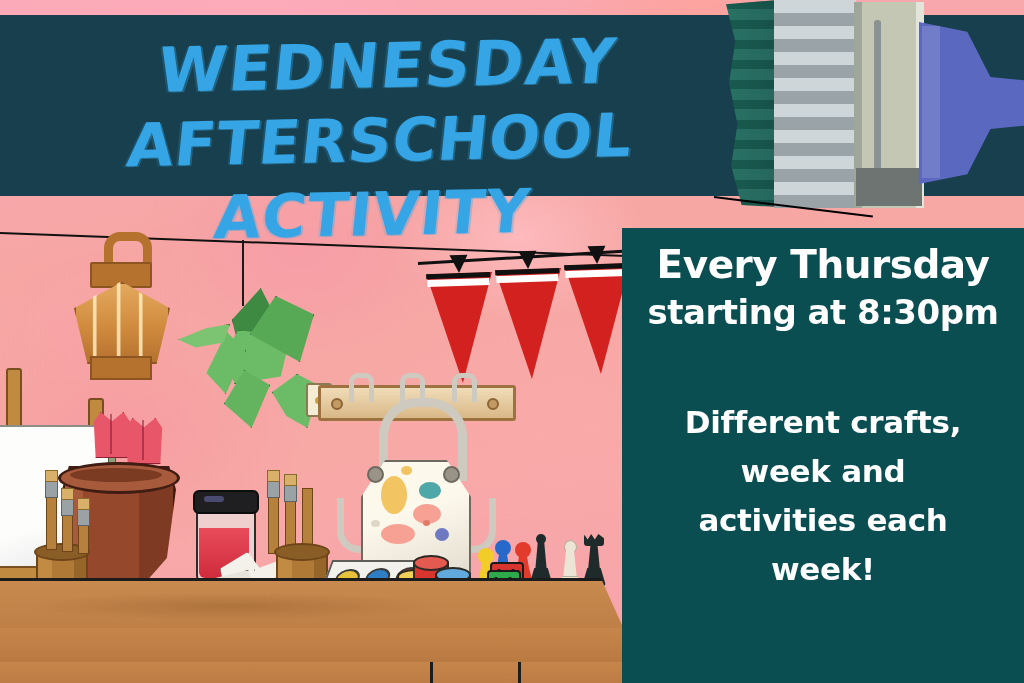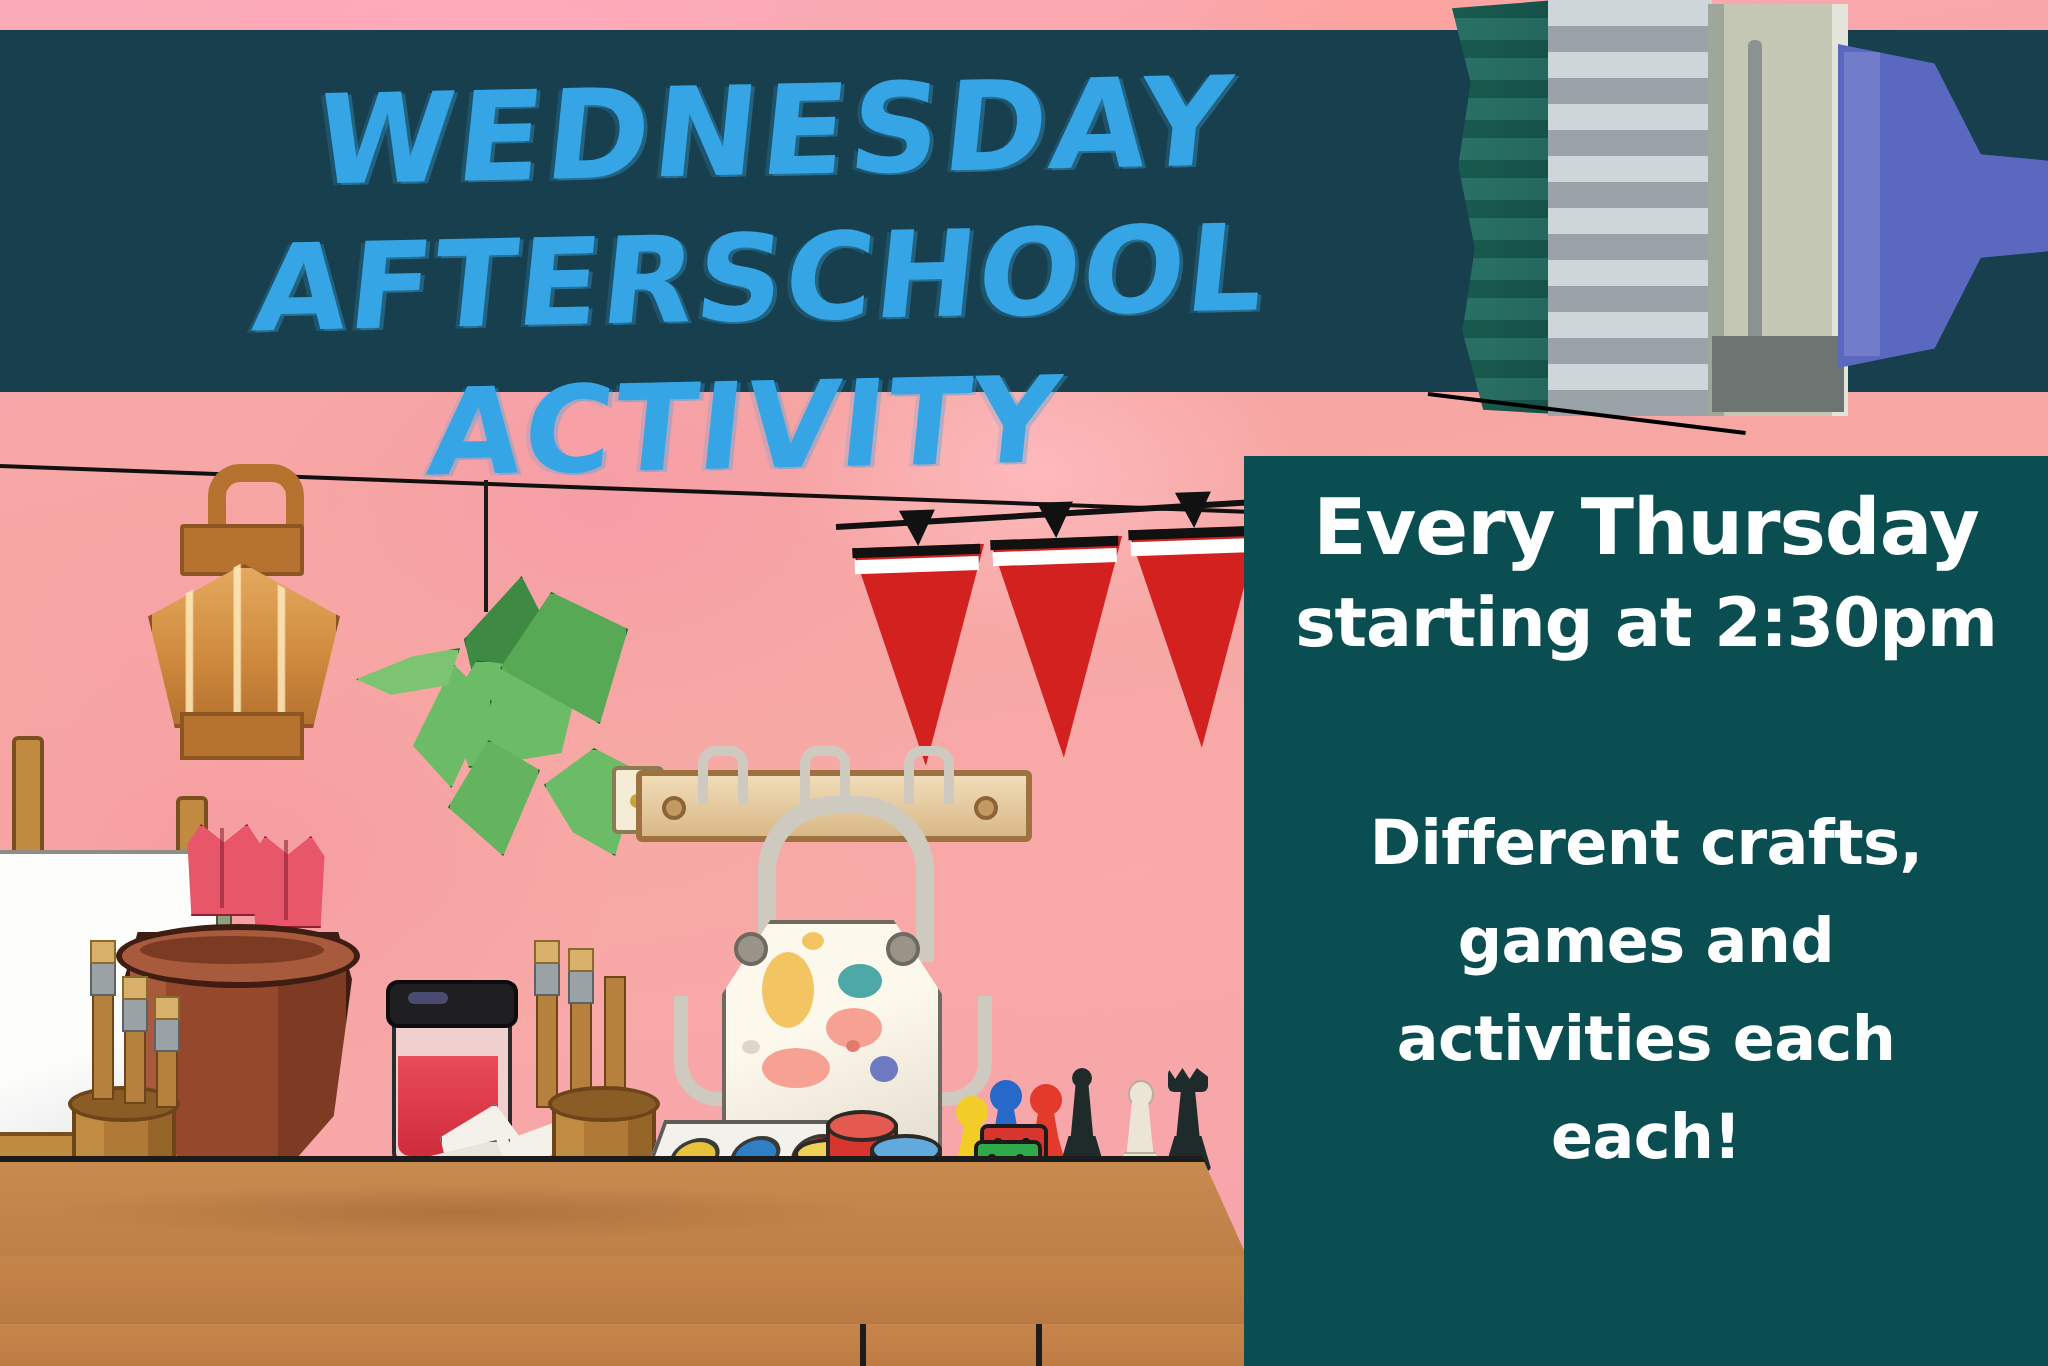--- a/index.html
+++ b/index.html
@@ -565,18 +565,18 @@
     <div class="ferrule-groove"></div>
     <div class="ferrule-shadow"></div>
     <div class="handle"></div>
     <div class="handle-hl"></div>
     <div class="hangline"></div>
   </div>
 
   <div class="panel">
     <div class="panel-inner">
       <div class="panel-line1">Every Thursday</div>
-      <div class="panel-line2">starting at 2:30pm</div>
-      <div class="panel-body">Different crafts, games and activities each each!</div>
+      <div class="panel-line2">starting at 8:30pm</div>
+      <div class="panel-body">Different crafts, week and activities each week!</div>
     </div>
   </div>
 
 </div>
 
 </body></html>

